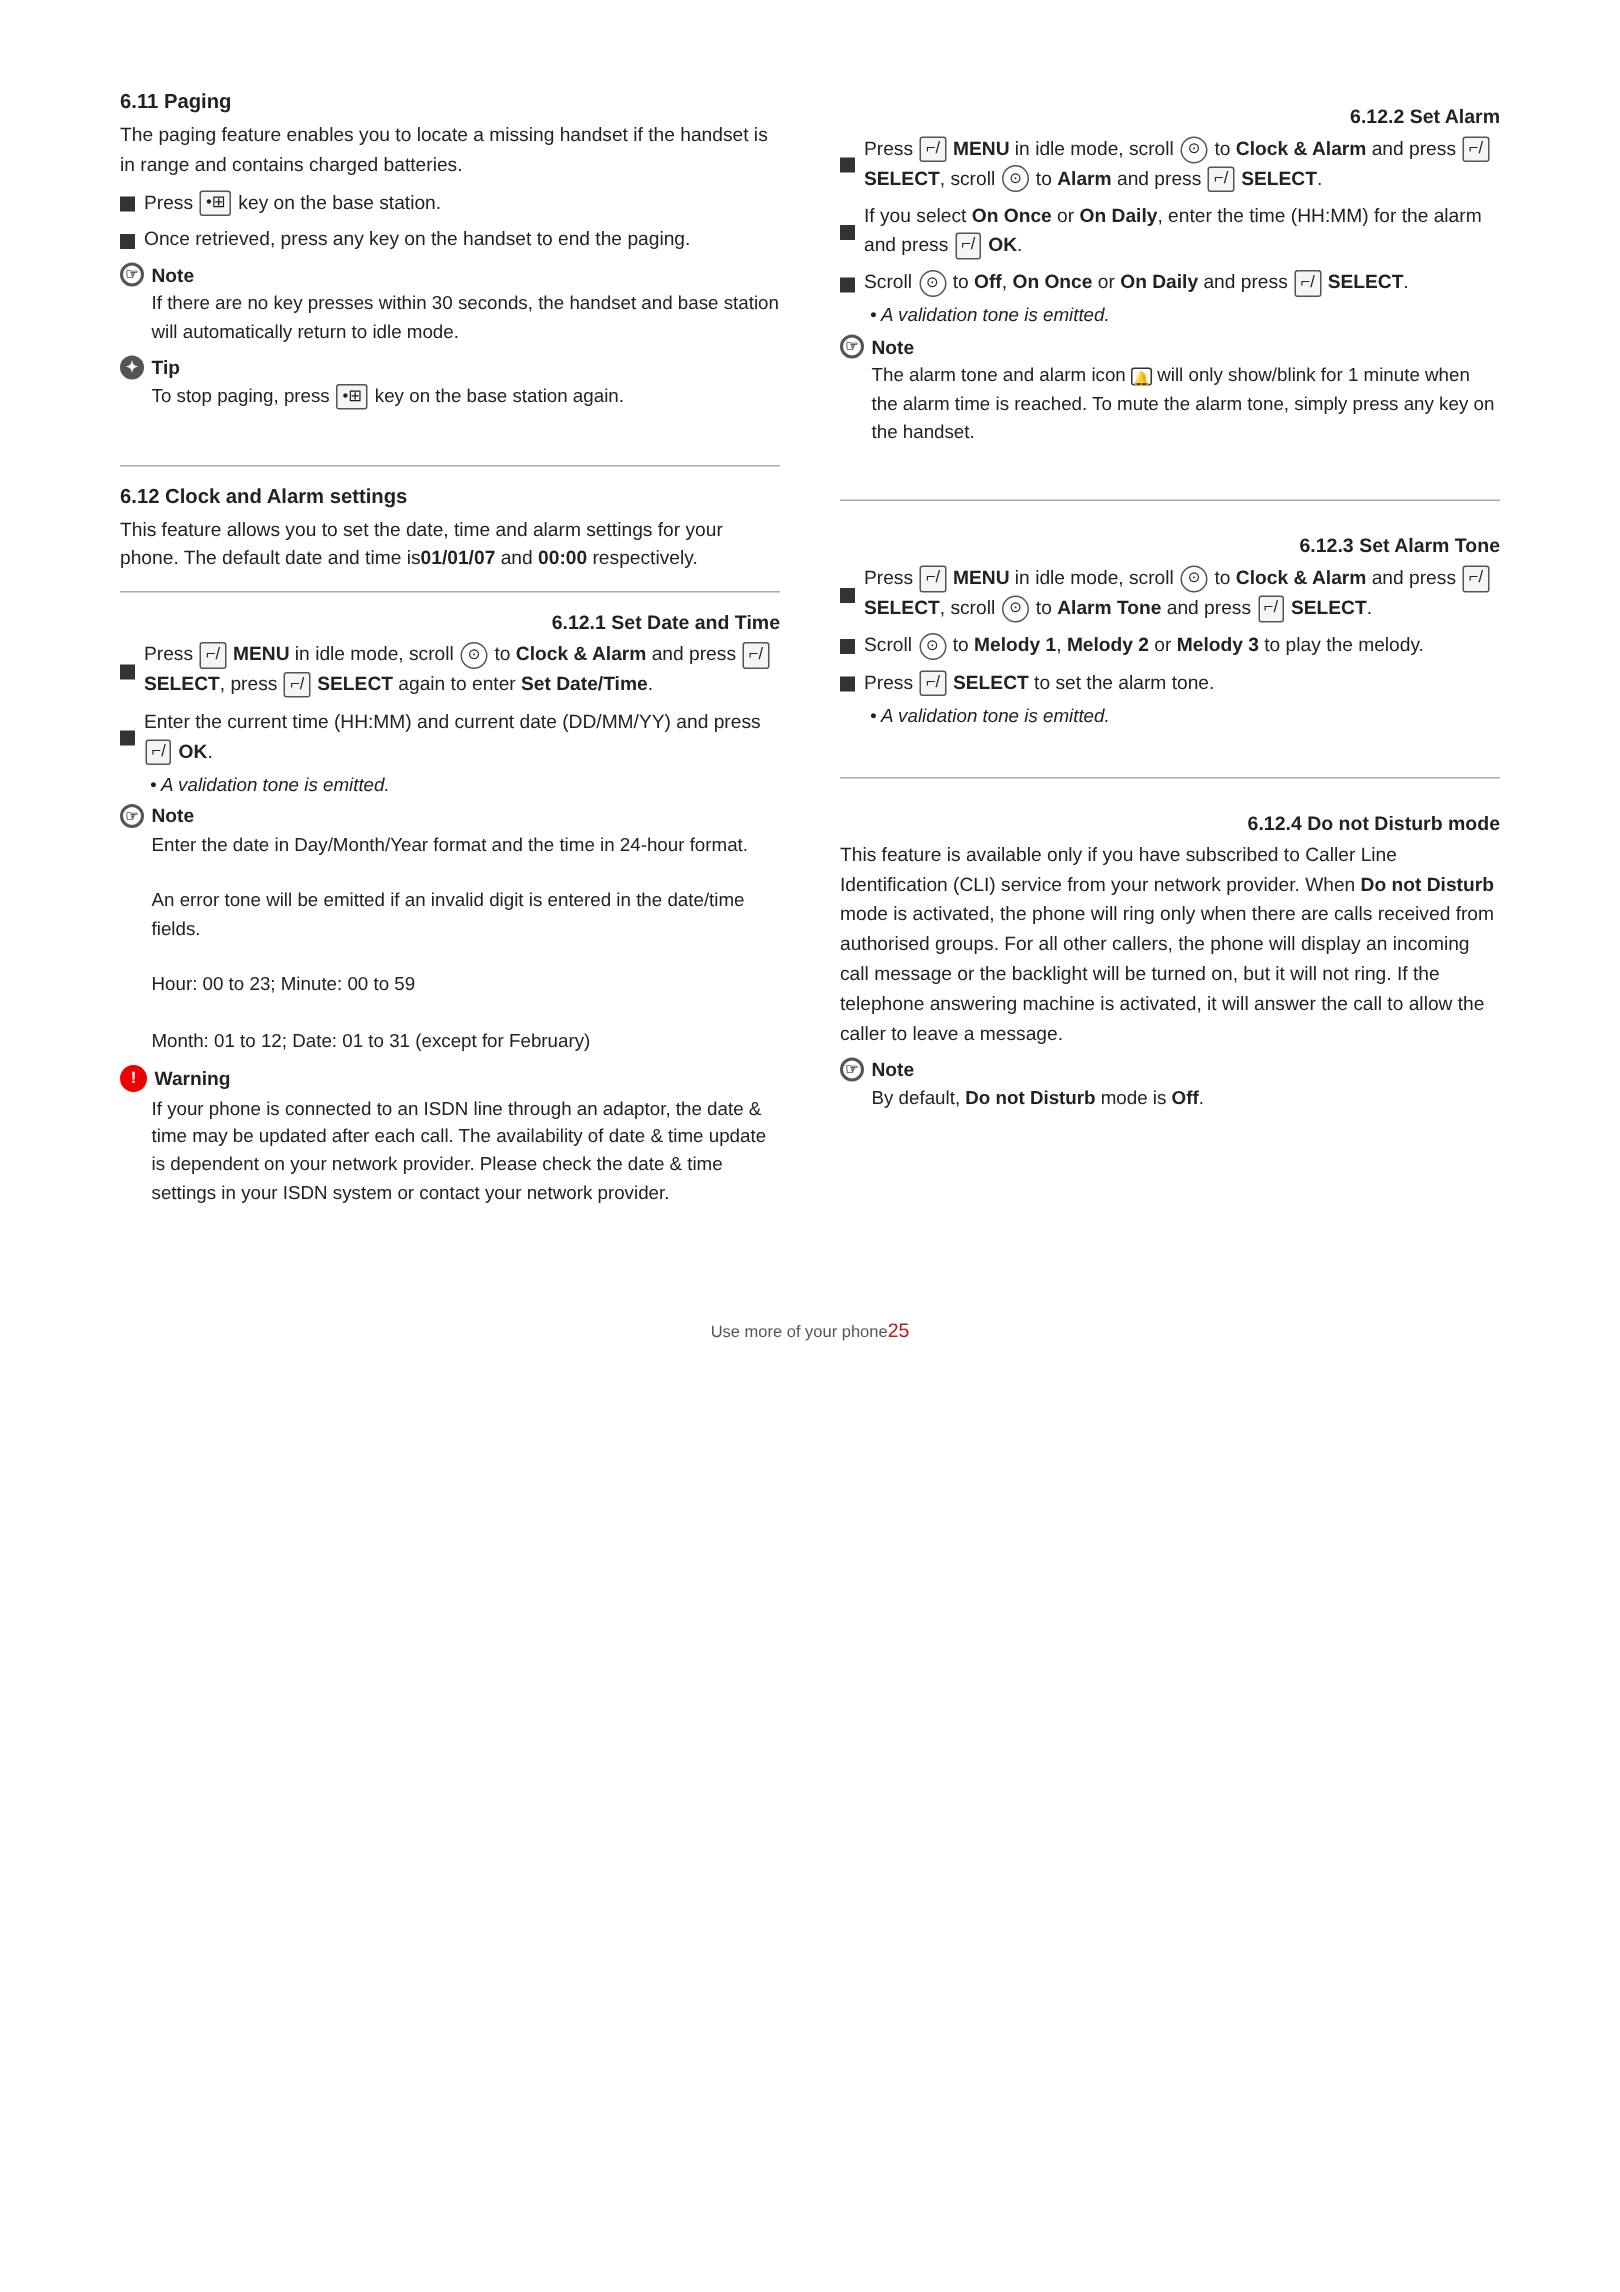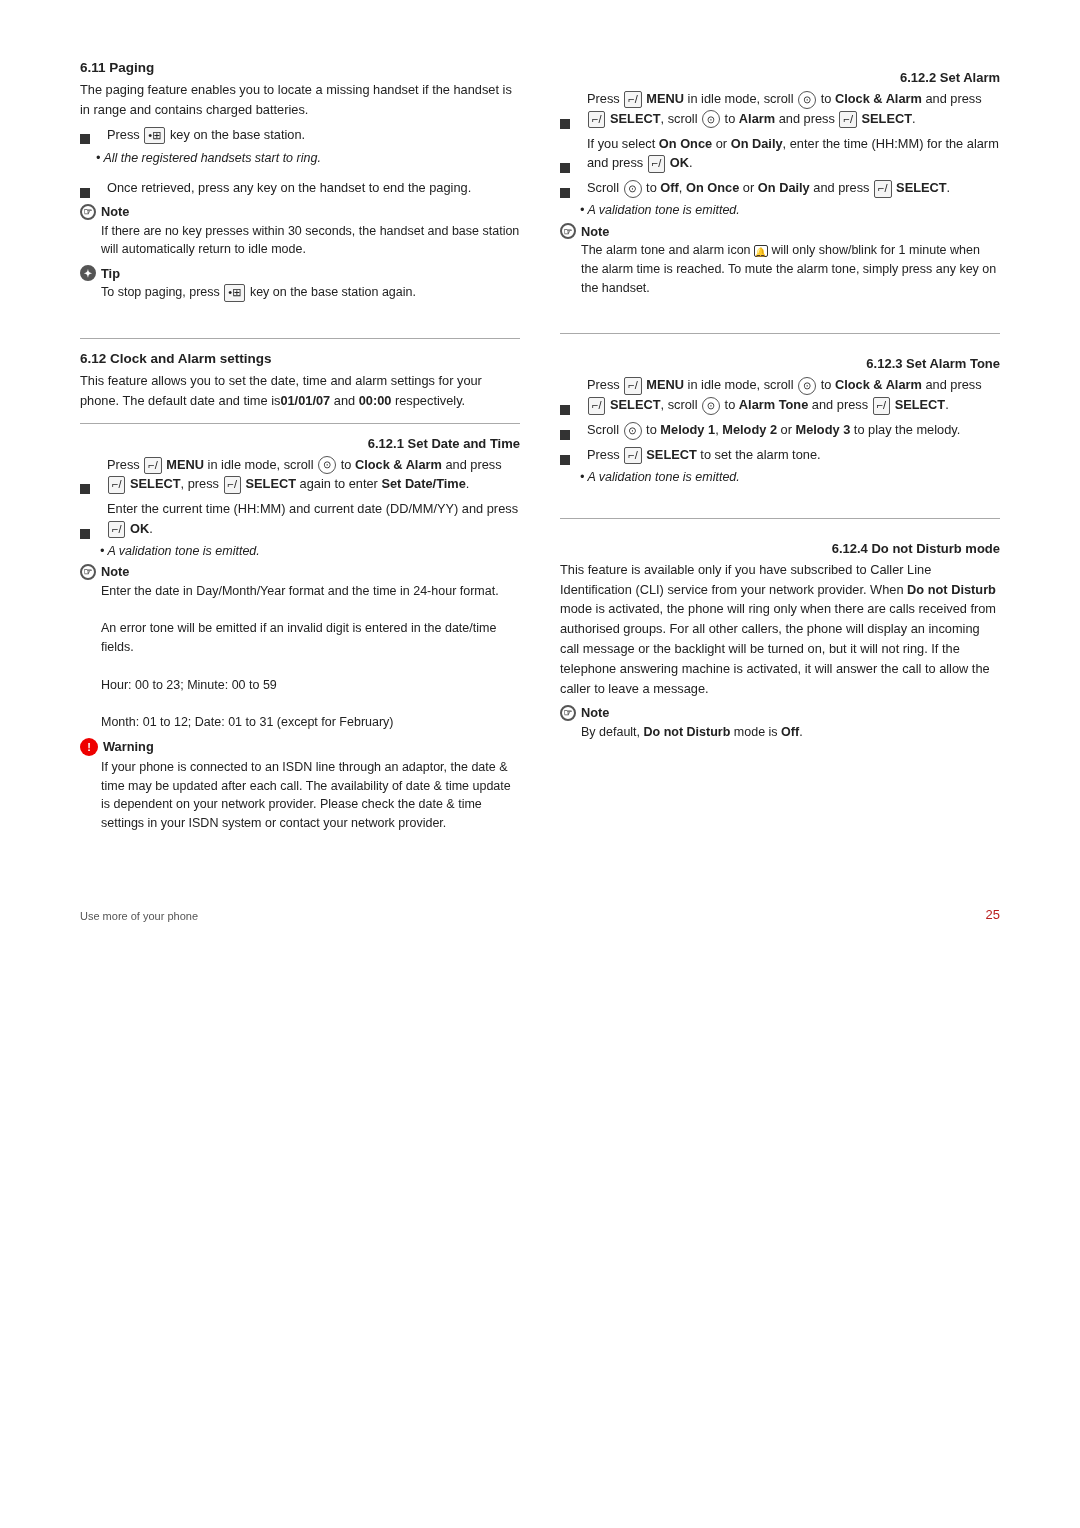--- a/index.html
+++ b/index.html
@@ -51,22 +51,22 @@
       border-top: 1px solid #aaa;
       margin: 12px 0;
     }
     .step-list {
       list-style: none;
       padding: 0;
       margin: 0;
     }
     .step-list li {
       display: flex;
-      align-items: flex-end;
-      gap: 17px;
+      align-items: center;
+      gap: 6px;
       margin-bottom: 5px;
       font-size: 12.8px;
       line-height: 1.55;
     }
     .step-square {
       display: inline-block;
       width: 10px;
       height: 10px;
       background: #333;
       margin-top: 3px;
@@ -152,21 +152,21 @@
       width: 18px;
       height: 18px;
       border-radius: 50%;
       border: 1px solid #555;
       font-size: 10px;
       vertical-align: middle;
       margin: 0 1px;
     }
     .page-footer {
       display: flex;
-      justify-content: space-between;
+      justify-content: center;
       align-items: flex-end;
       margin-top: 50px;
       border-top: 0px solid #aaa;
     }
     .footer-left {
       font-size: 11px;
       color: #555;
     }
     .footer-right {
       font-size: 13px;
@@ -194,23 +194,20 @@
     <div class="col-left">
 
       <div class="section">
         <div class="section-title">6.11  Paging</div>
         <div class="section-body">The paging feature enables you to locate a missing handset if the handset is in range and contains charged batteries.</div>
         <ul class="step-list">
           <li>
             <span class="step-square"></span>
             <span>Press <span class="key-btn">•⊞</span> key on the base station.</span>
           </li>
-          <li style="margin-left:16px;">
-            <span class="sub-bullet" style="margin-left:0;font-style:italic;">• <span>All the registered handsets start to ring.</span></span>
-          </li>
           <li>
             <span class="step-square"></span>
             <span>Once retrieved, press any key on the handset to end the paging.</span>
           </li>
         </ul>
 
         <div class="note-box">
           <div class="note-label">
             <span class="note-icon">☞</span>
             <span>Note</span>

